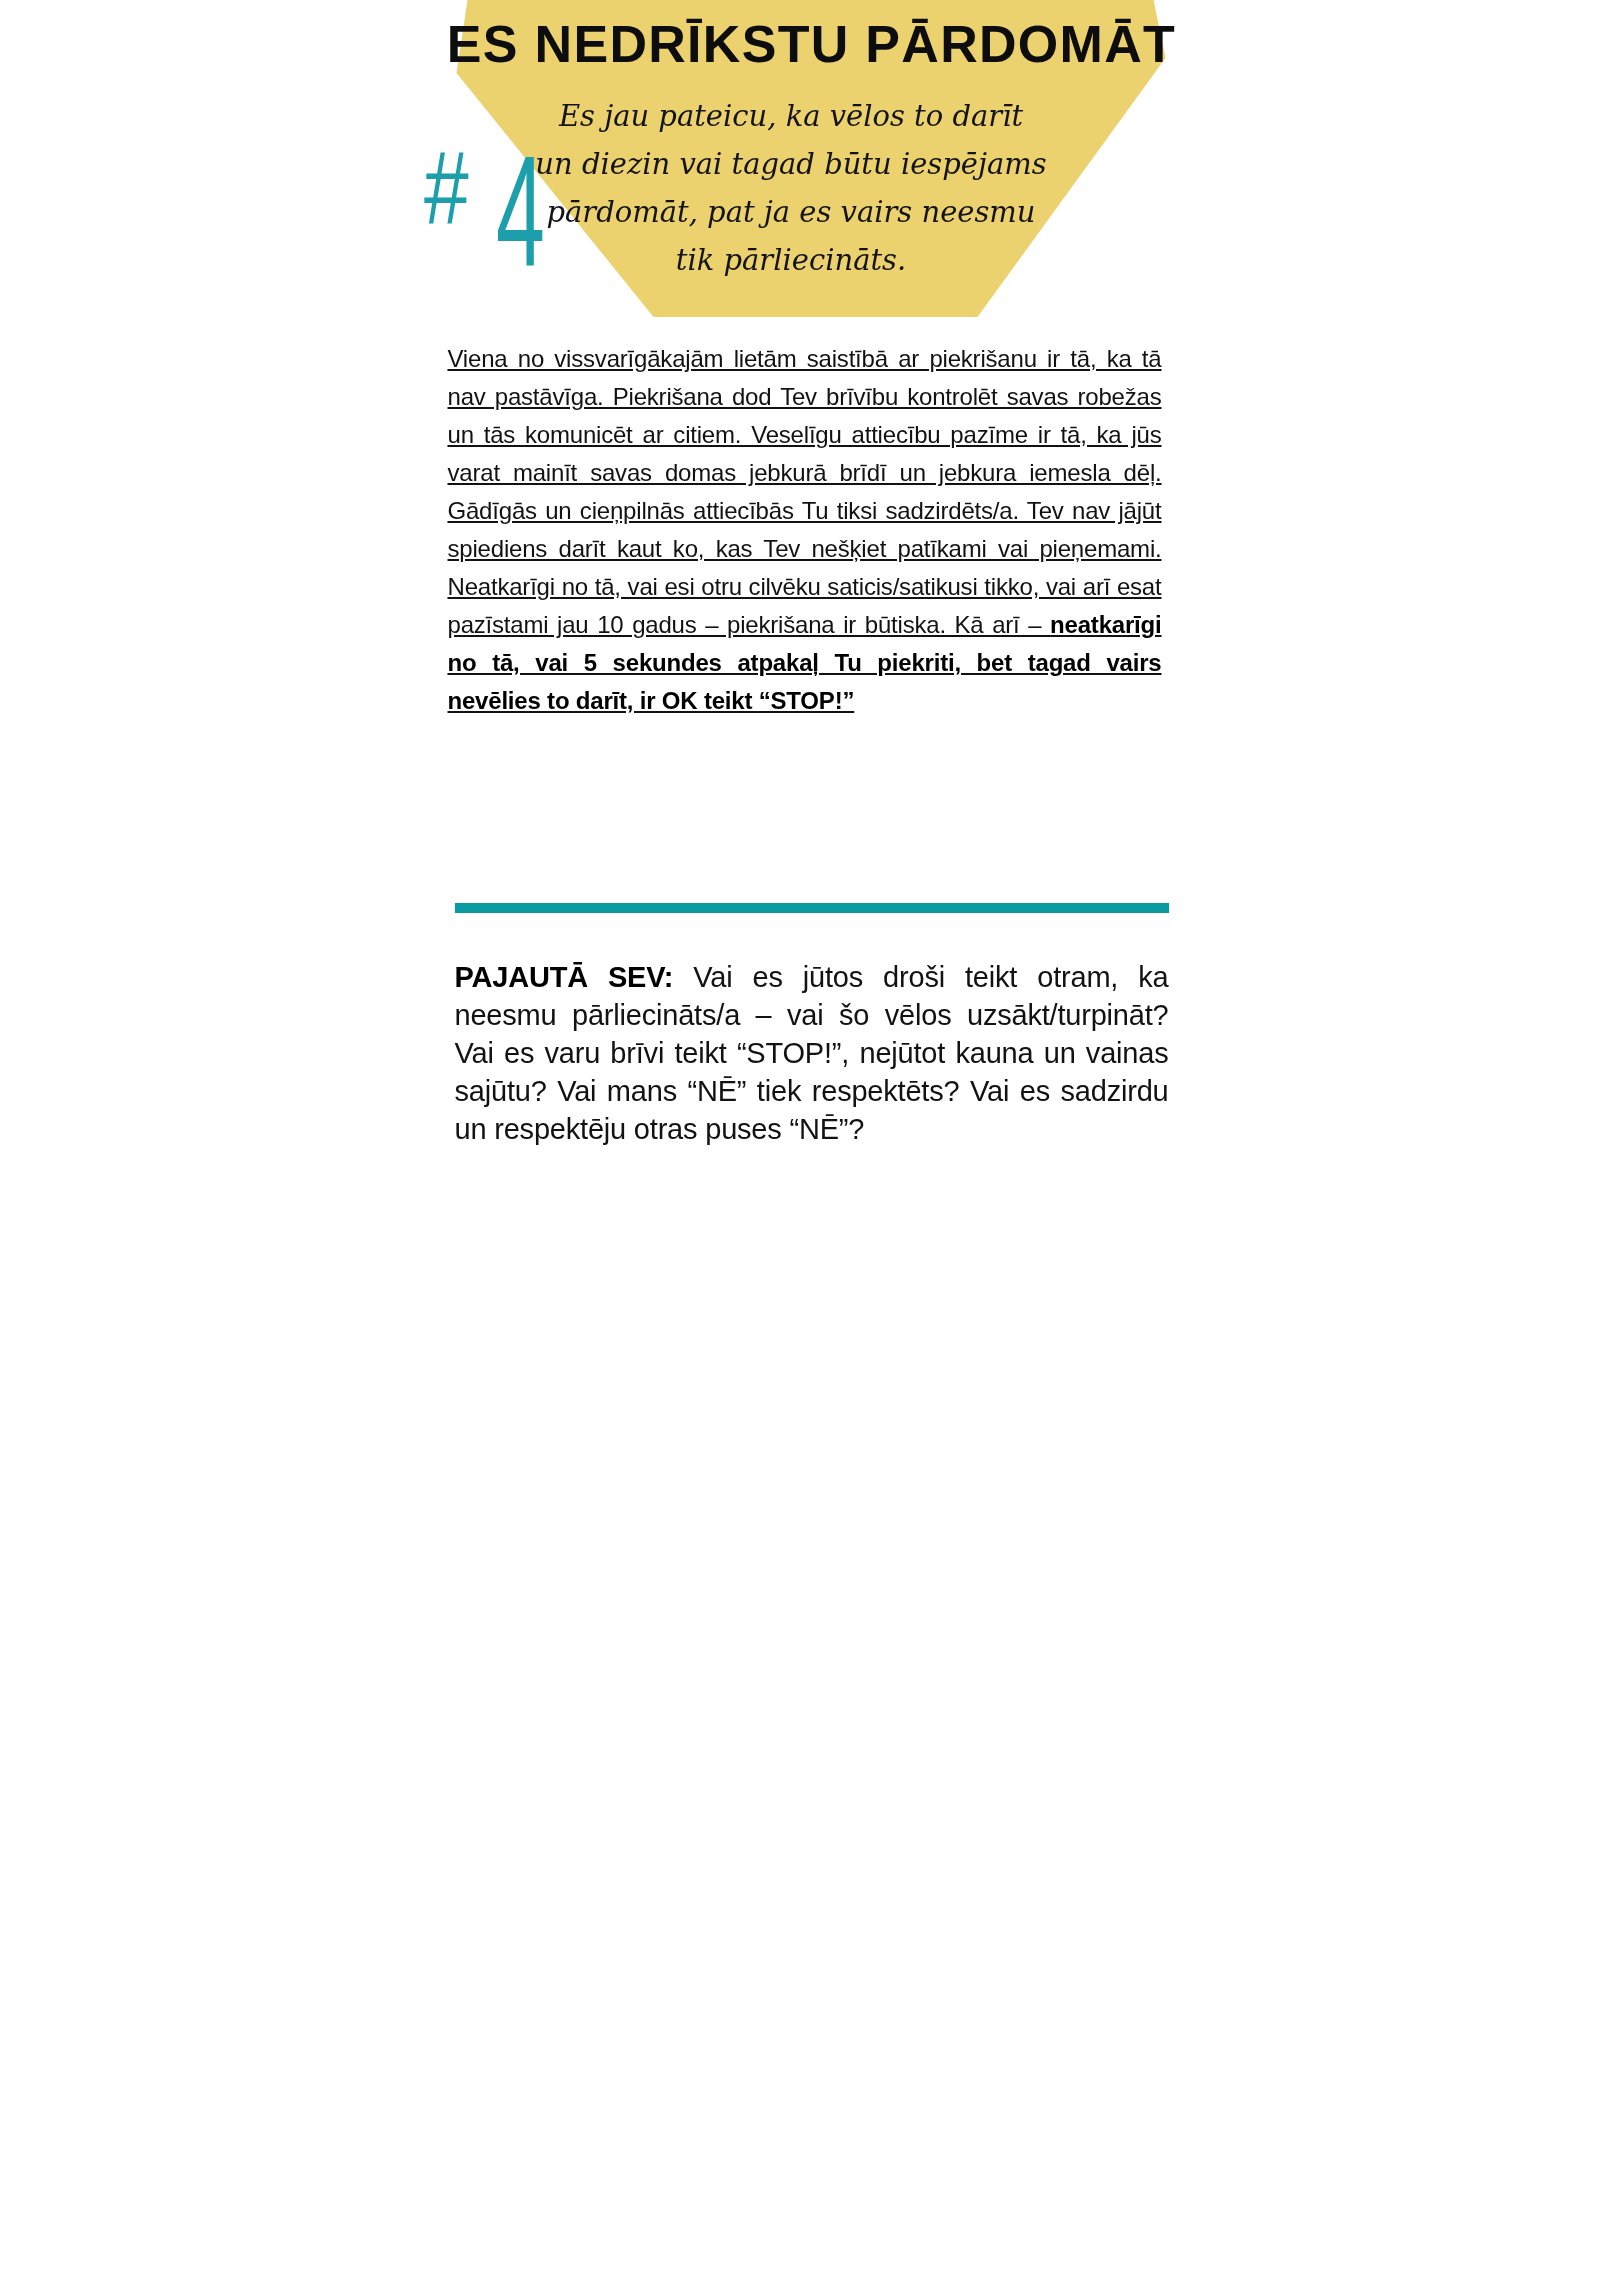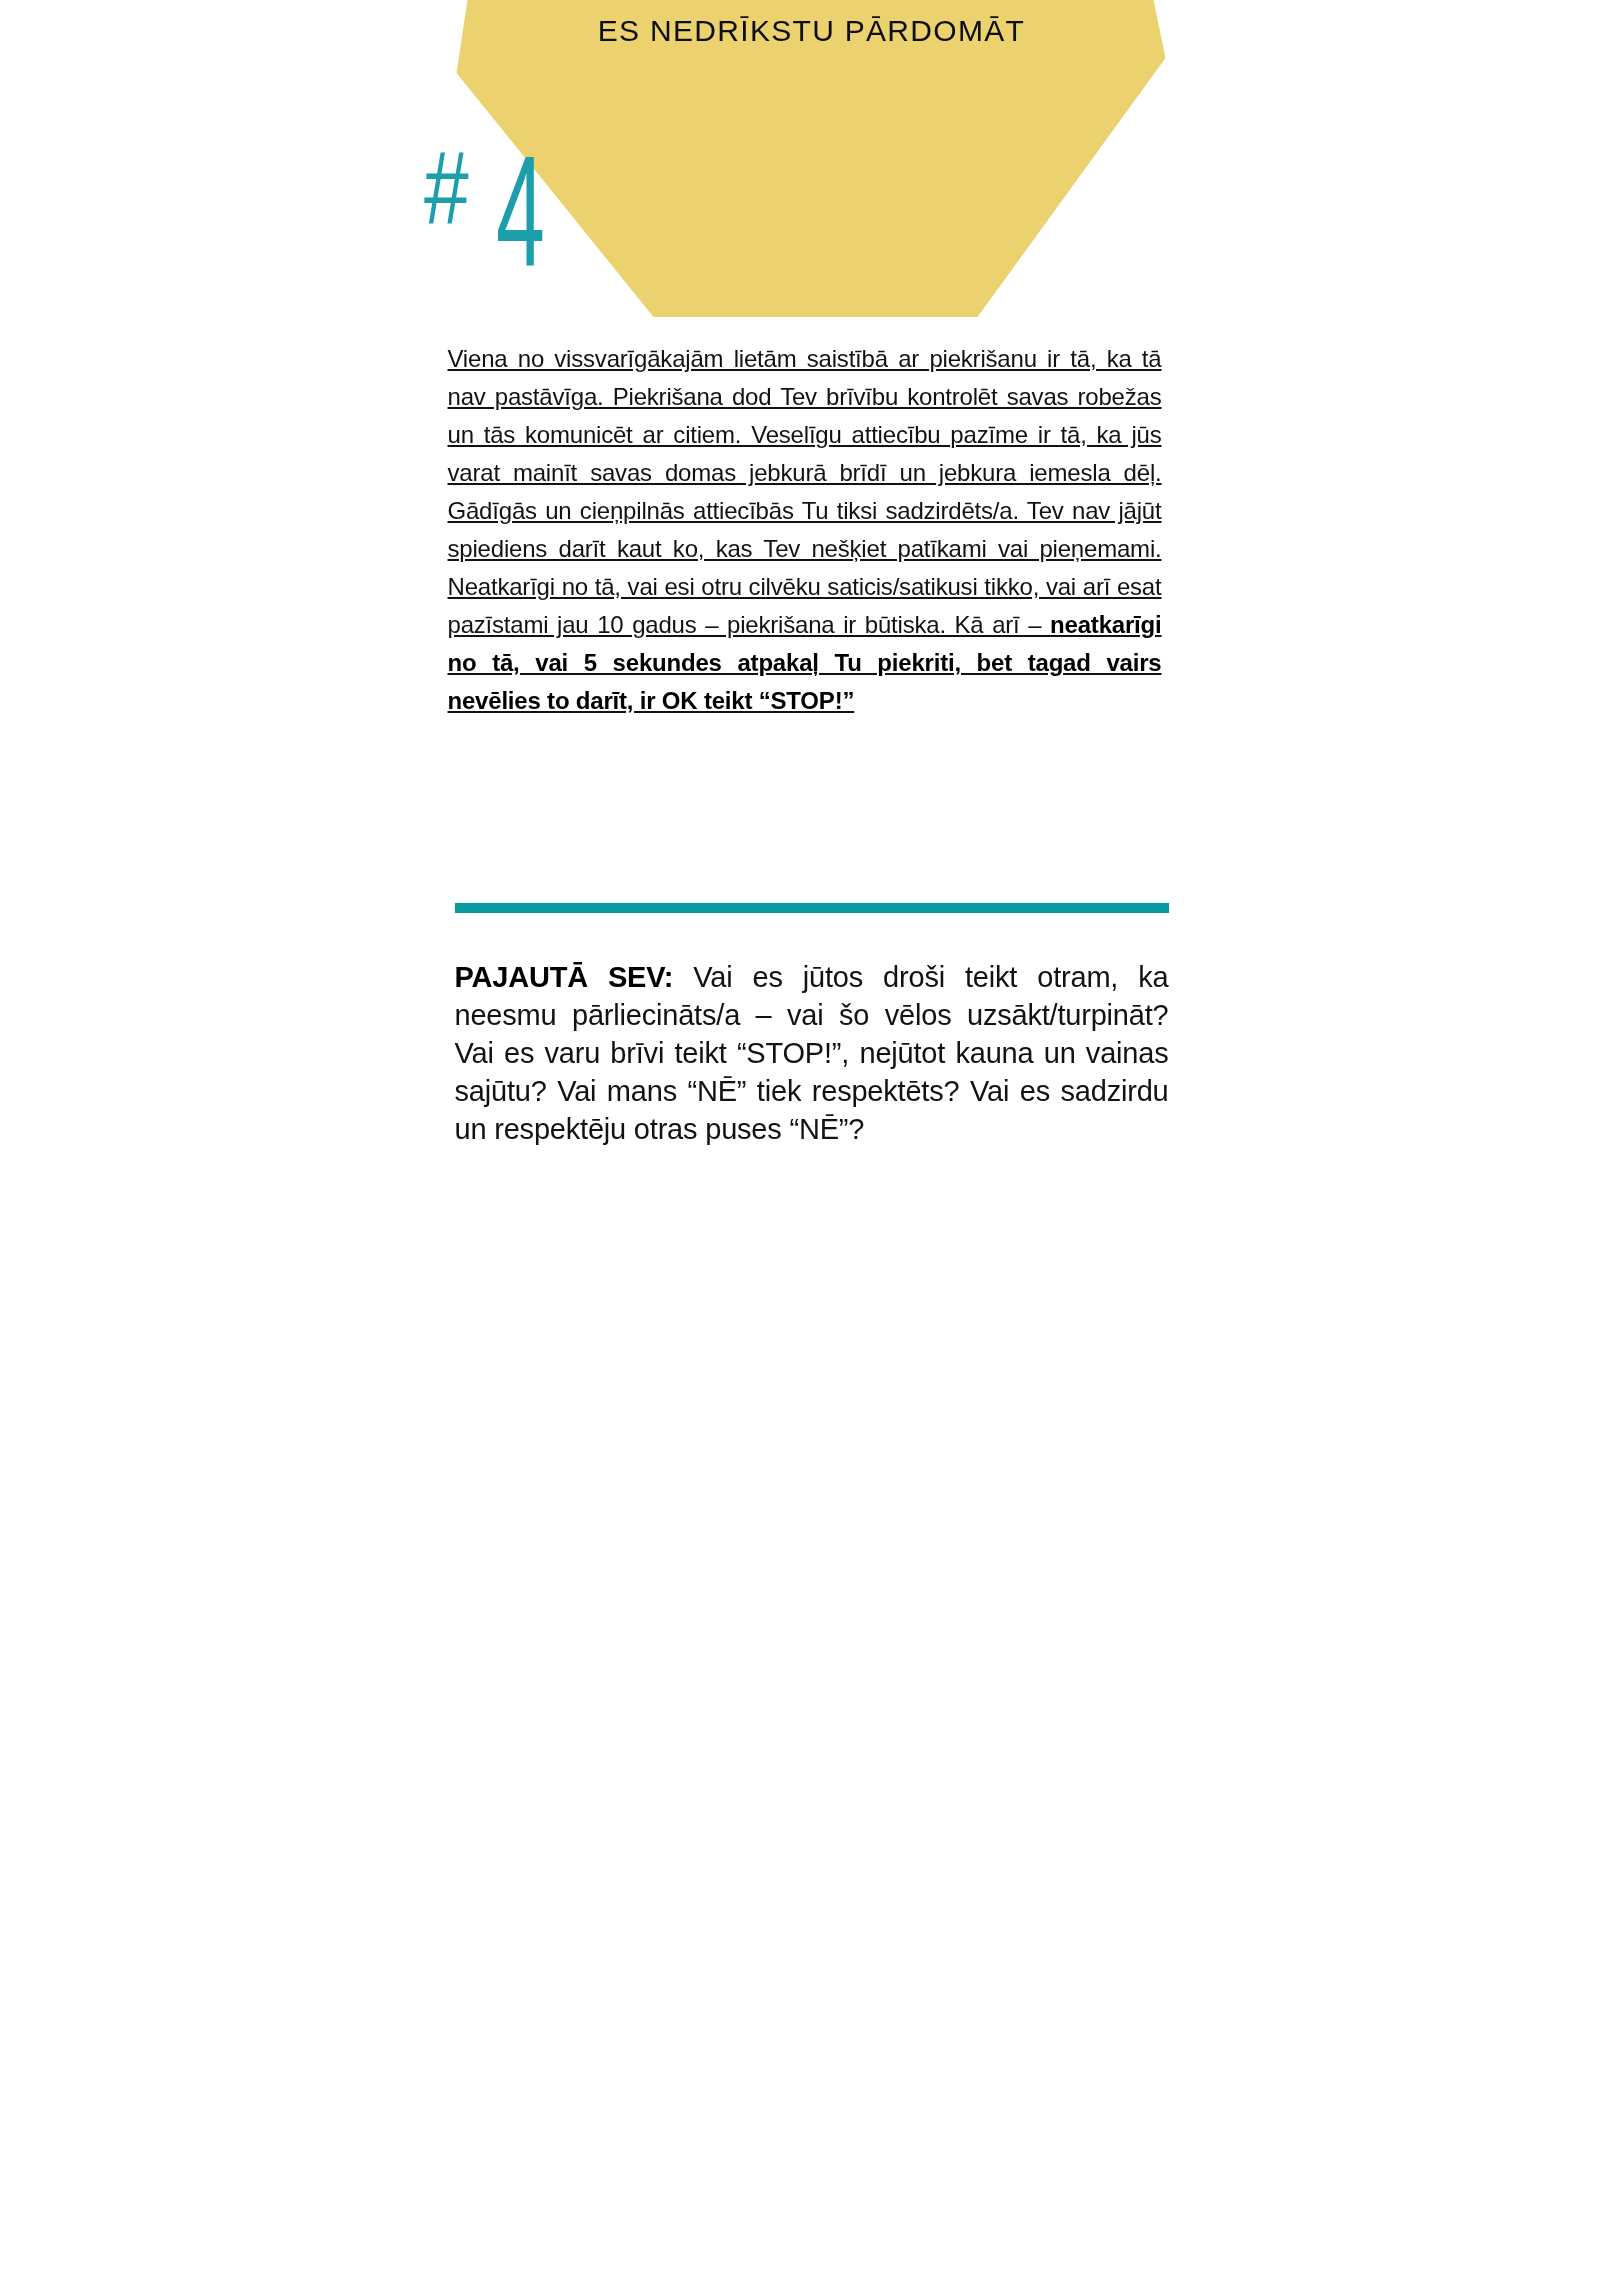--- a/index.html
+++ b/index.html
@@ -14,22 +14,22 @@
   
   .hex{
     position:absolute;left:0;top:0;
     width:812px;height:318px;
     background:var(--accent-yellow,#ecd26e);
     clip-path:polygon(62px 0px,51px 73px,248px 317px,572px 317px,760px 58px,748px 0px);
   }
   .title{
     position:absolute;left:0;top:14.4px;width:100%;
     text-align:center;
-    font-weight:normal;
-    font-size:30px;
+    font-weight:bold;
+    font-size:52px;
     letter-spacing:1.3px;
     color:#0d0d0d;
     white-space:nowrap;
   }
   .quote{
     position:absolute;left:124px;top:92px;width:523px;
     text-align:center;
     font-family:"DejaVu Serif",serif;
     font-style:italic;
     font-size:29px;
@@ -74,20 +74,26 @@
 </style>
 </head>
 <body>
 
 <div class="page">
 
   <div class="hex"></div>
 
   <div class="title">ES NEDRĪKSTU PĀRDOMĀT</div>
 
+  <div class="quote">
+    <div>Es jau pateicu, ka vēlos to darīt</div>
+    <div>un diezin vai tagad būtu iespējams</div>
+    <div>pārdomāt, pat ja es vairs neesmu</div>
+    <div>tik pārliecināts.</div>
+  </div>
 
   <div class="hash">#</div>
   <div class="four">4</div>
 
   <div class="body-text"><span>Viena no vissvarīgākajām lietām saistībā ar piekrišanu ir tā, ka tā nav pastāvīga. Piekrišana dod Tev brīvību kontrolēt savas robežas un tās komunicēt ar citiem. Veselīgu attiecību pazīme ir tā, ka jūs varat mainīt savas domas jebkurā brīdī un jebkura iemesla dēļ. Gādīgās un cieņpilnās attiecībās Tu tiksi sadzirdēts/a. Tev nav jājūt spiediens darīt kaut ko, kas Tev nešķiet patīkami vai pieņemami. Neatkarīgi no tā, vai esi otru cilvēku saticis/satikusi tikko, vai arī esat pazīstami jau 10 gadus – piekrišana ir būtiska. Kā arī – </span><b>neatkarīgi no tā, vai 5 sekundes atpakaļ Tu piekriti, bet tagad vairs nevēlies to darīt, ir OK teikt “STOP!”</b></div>
 
   <div class="divider"></div>
 
   <div class="ask"><b>PAJAUTĀ SEV:</b><span> Vai es jūtos droši teikt otram, ka neesmu pārliecināts/a – vai šo vēlos uzsākt/turpināt? Vai es varu brīvi teikt “STOP!”, nejūtot kauna un vainas sajūtu? Vai mans “NĒ” tiek respektēts? Vai es sadzirdu un respektēju otras puses “NĒ”?</span></div>
 

